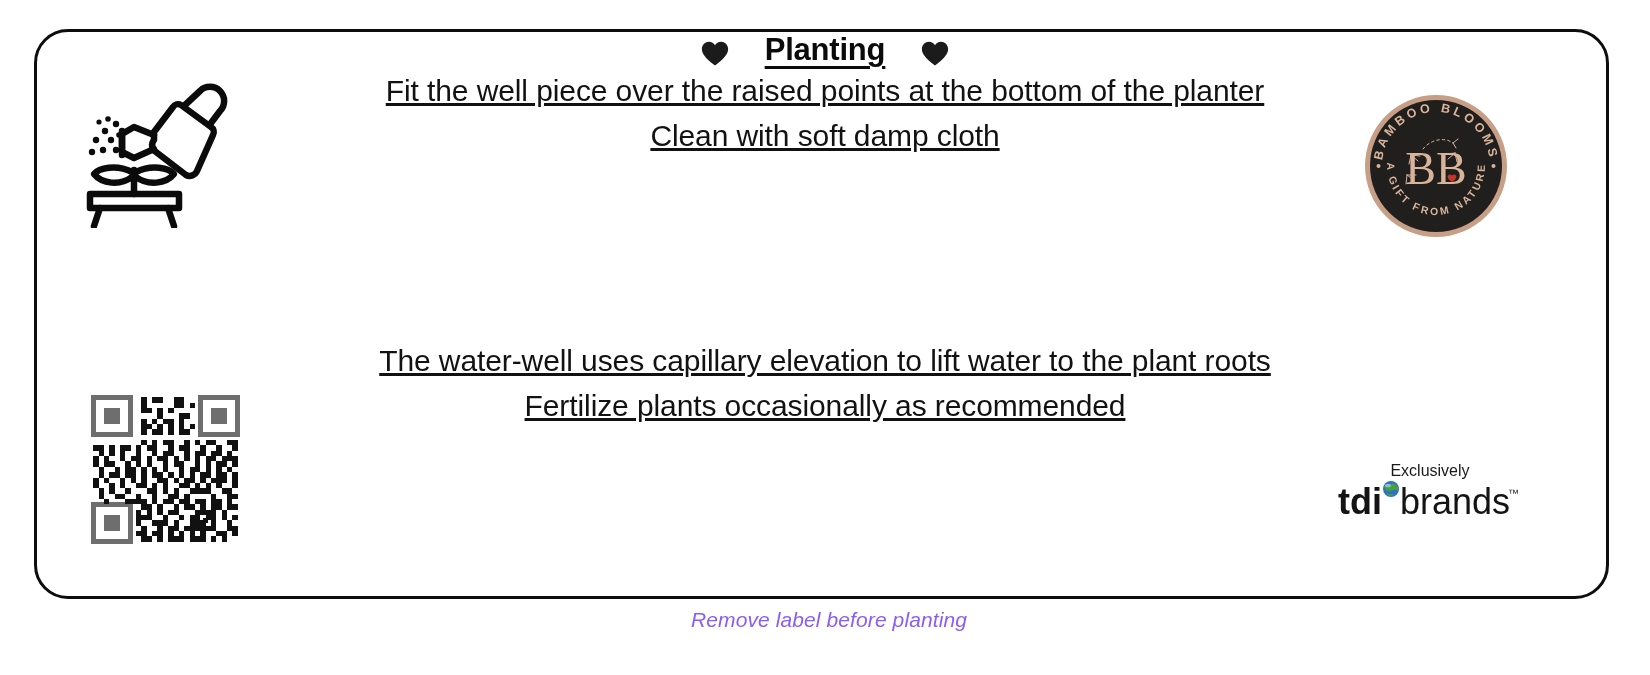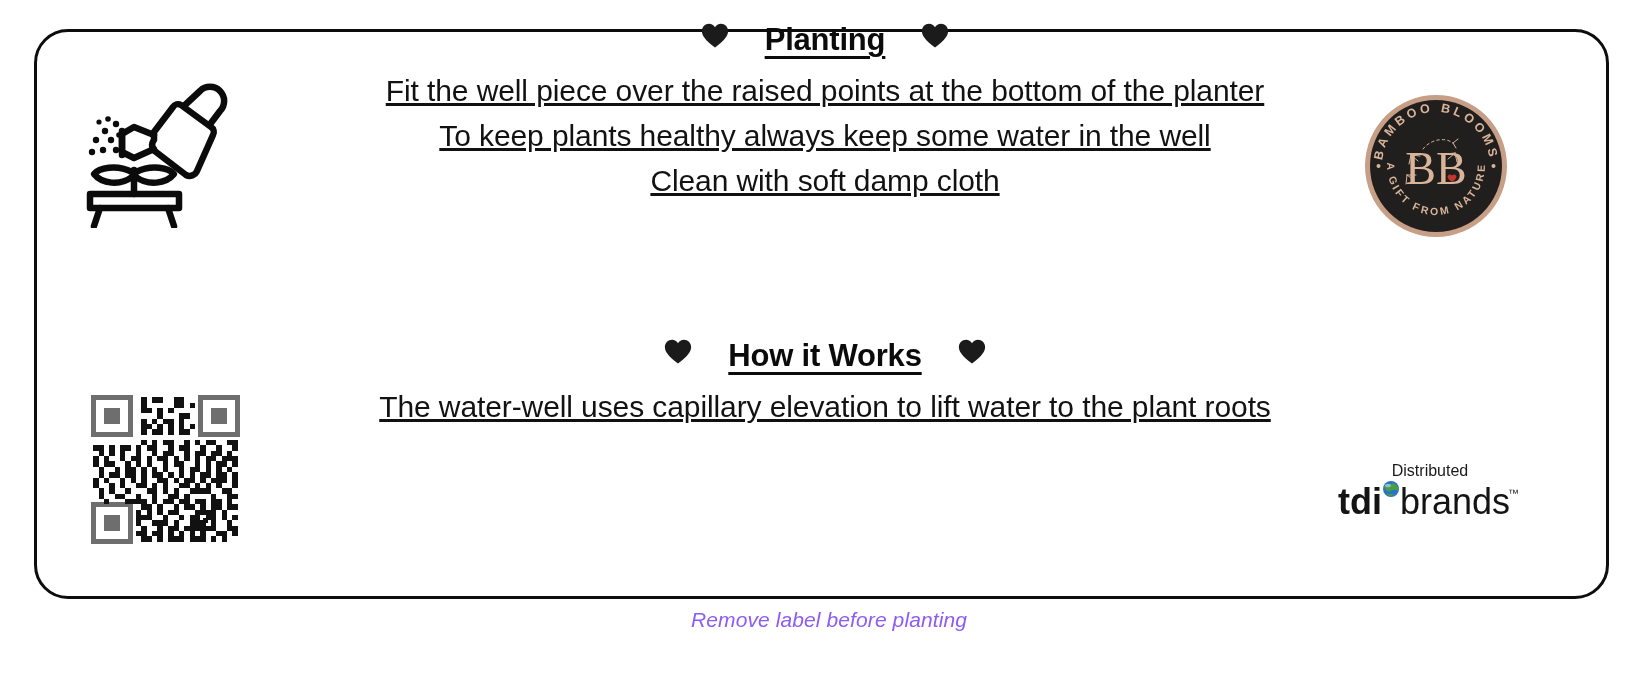--- a/index.html
+++ b/index.html
@@ -46,21 +46,21 @@
   .section {
     position: absolute;
     left: 0;
     width: 100%;
   }
   .section-planting { top: 22px; }
   .section-howitworks { top: 338px; }
 
   .heading-row {
     display: flex;
-    align-items: flex-start;
+    align-items: flex-end;
     justify-content: center;
     gap: 36px;
     height: 46px;
   }
   .heading-text {
     font-size: 31px;
     font-weight: bold;
     letter-spacing: -0.2px;
     text-decoration: underline;
     text-underline-offset: 6px;
@@ -191,41 +191,28 @@
     </span>
     <span class="heading-text">Planting</span>
     <span class="heart">
       <svg viewBox="0 0 32 32" width="28" height="28">
           <path fill="#1b1b1b" d="M16 29 C4 20.5 1 14.8 1 10.3 C1 5.6 4.7 2 9.2 2 C12.1 2 14.5 3.5 16 5.9 C17.5 3.5 19.9 2 22.8 2 C27.3 2 31 5.6 31 10.3 C31 14.8 28 20.5 16 29 Z"></path>
         </svg>
     </span>
   </div>
   <div class="body-lines">
     <div class="body-line">Fit the well piece over the raised points at the bottom of the planter</div>
-    <div class="body-line">To keep plants healthy always keep some water in the well</div>
     <div class="body-line">Clean with soft damp cloth</div>
   </div>
 </div>
 
 <div class="section section-howitworks">
-  <div class="heading-row">
-    <span class="heart">
-      <svg viewBox="0 0 32 32" width="28" height="28">
-          <path fill="#1b1b1b" d="M16 29 C4 20.5 1 14.8 1 10.3 C1 5.6 4.7 2 9.2 2 C12.1 2 14.5 3.5 16 5.9 C17.5 3.5 19.9 2 22.8 2 C27.3 2 31 5.6 31 10.3 C31 14.8 28 20.5 16 29 Z"></path>
-        </svg>
-    </span>
-    <span class="heading-text">How it Works</span>
-    <span class="heart">
-      <svg viewBox="0 0 32 32" width="28" height="28">
-          <path fill="#1b1b1b" d="M16 29 C4 20.5 1 14.8 1 10.3 C1 5.6 4.7 2 9.2 2 C12.1 2 14.5 3.5 16 5.9 C17.5 3.5 19.9 2 22.8 2 C27.3 2 31 5.6 31 10.3 C31 14.8 28 20.5 16 29 Z"></path>
-        </svg>
-    </span>
-  </div>
   <div class="body-lines">
     <div class="body-line">The water-well uses capillary elevation to lift water to the plant roots</div>
+    <div class="body-line">Fertilize plants occasionally as recommended</div>
   </div>
 </div>
 
 <div class="qr-block">
   <svg viewBox="0 0 29 29" width="155" height="155" shape-rendering="crispEdges" aria-hidden="true">
     <rect width="29" height="29" fill="#ffffff"></rect>
     <g fill="#6e6e6e">
       <path d="M1 1h7v7h-7z" fill="none" stroke="#6e6e6e" stroke-width="1"></path>
       <path d="M21 1h7v7h-7z" fill="none" stroke="#6e6e6e" stroke-width="1"></path>
       <path d="M1 21h7v7h-7z" fill="none" stroke="#6e6e6e" stroke-width="1"></path>
@@ -430,21 +417,21 @@
       <path d="M90 50 l5 -4 M90 50 l3 5"></path>
     </g>
 
     <text x="73" y="91" text-anchor="middle" font-family="'Liberation Serif', serif" font-size="46" fill="#d8b49a">BB</text>
 
     <path d="M89 89 C85.5 86.6 84.6 85 84.6 83.7 C84.6 82.4 85.6 81.4 86.9 81.4 C87.7 81.4 88.4 81.8 89 82.5 C89.6 81.8 90.3 81.4 91.1 81.4 C92.4 81.4 93.4 82.4 93.4 83.7 C93.4 85 92.5 86.6 89 89 Z" fill="#c0372c"></path>
   </svg>
 </div>
 
 <div class="distributor">
-  <div class="dist-line">Distributed</div>
+  <div class="dist-line">Exclusively</div>
   <div class="tdi-logo">
     <svg viewBox="0 0 200 42" width="200" height="42" aria-hidden="true">
       <text x="8" y="33" font-family="'Liberation Sans', sans-serif" font-size="36" font-weight="bold" fill="#141414">tdi</text>
       <text x="70" y="33" font-family="'Liberation Sans', sans-serif" font-size="36" fill="#141414">brands</text>
       <text x="178" y="16" font-family="'Liberation Sans', sans-serif" font-size="11" fill="#141414">™</text>
 
       <circle cx="61" cy="8" r="8" fill="#2a72c9"></circle>
       <path d="M54 5 C57 3 61 4 63 2 C66 3 68 6 69 9 C66 10 63 8 60 10 C57 11 55 9 54 5 Z" fill="#4a9e3f"></path>
       <path d="M56 13 C59 12 62 14 65 13 C63 15 59 16 56 13 Z" fill="#4a9e3f"></path>
       <ellipse cx="58" cy="4.5" rx="3" ry="1.8" fill="#9fd0f5" opacity="0.75"></ellipse>

